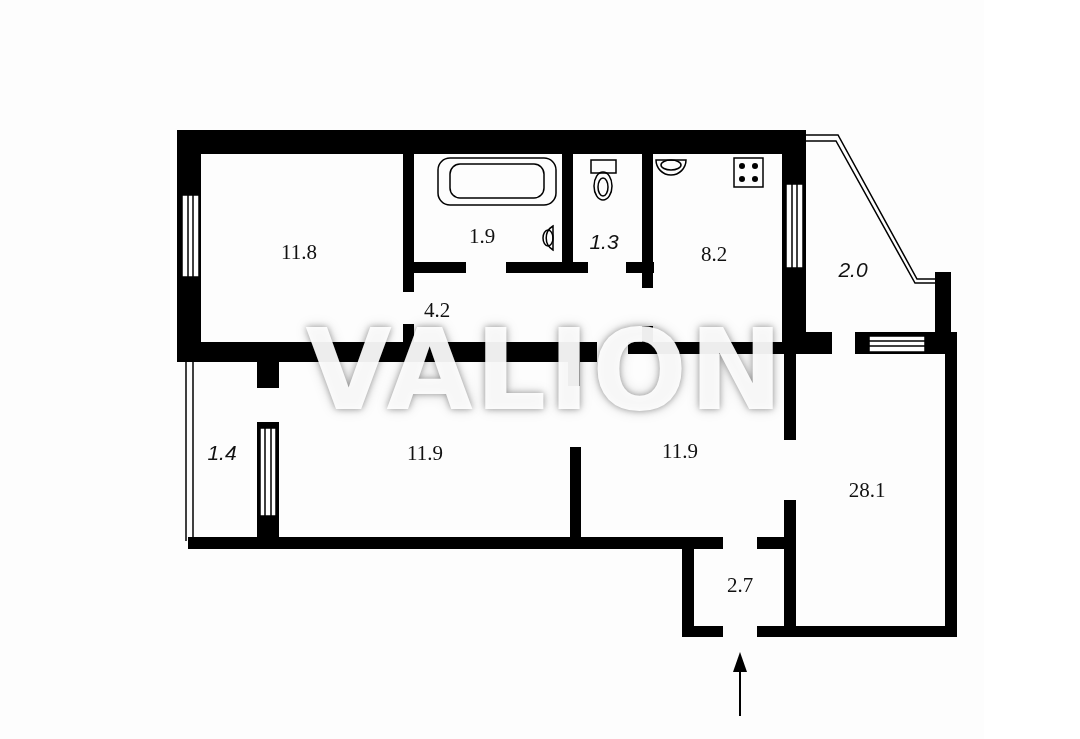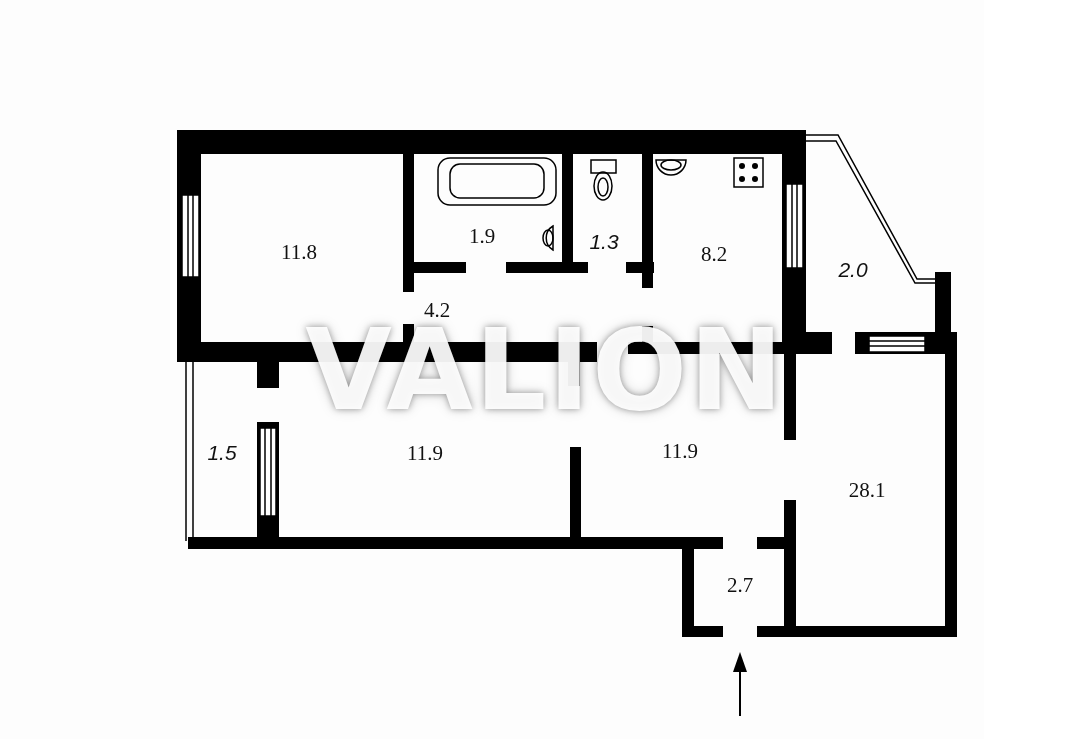--- a/index.html
+++ b/index.html
@@ -109,20 +109,20 @@
       <polygon points="733,672 740,652 747,672" fill="#000"></polygon>
     </g>
   </svg>
 
   <div class="label serif" style="left:299px;top:252px">11.8</div>
   <div class="label serif" style="left:482px;top:236px">1.9</div>
   <div class="label sans" style="left:604px;top:242px">1.3</div>
   <div class="label serif" style="left:714px;top:254px">8.2</div>
   <div class="label sans" style="left:853px;top:270px">2.0</div>
   <div class="label serif" style="left:437px;top:310px">4.2</div>
-  <div class="label sans" style="left:222px;top:453px">1.5</div>
+  <div class="label sans" style="left:222px;top:453px">1.4</div>
   <div class="label serif" style="left:425px;top:453px">11.9</div>
   <div class="label serif" style="left:680px;top:451px">11.9</div>
   <div class="label serif" style="left:867px;top:490px">28.1</div>
   <div class="label serif" style="left:740px;top:585px">2.7</div>
 
   <div id="watermark">VALION</div>
 </div>
 
 </body></html>

